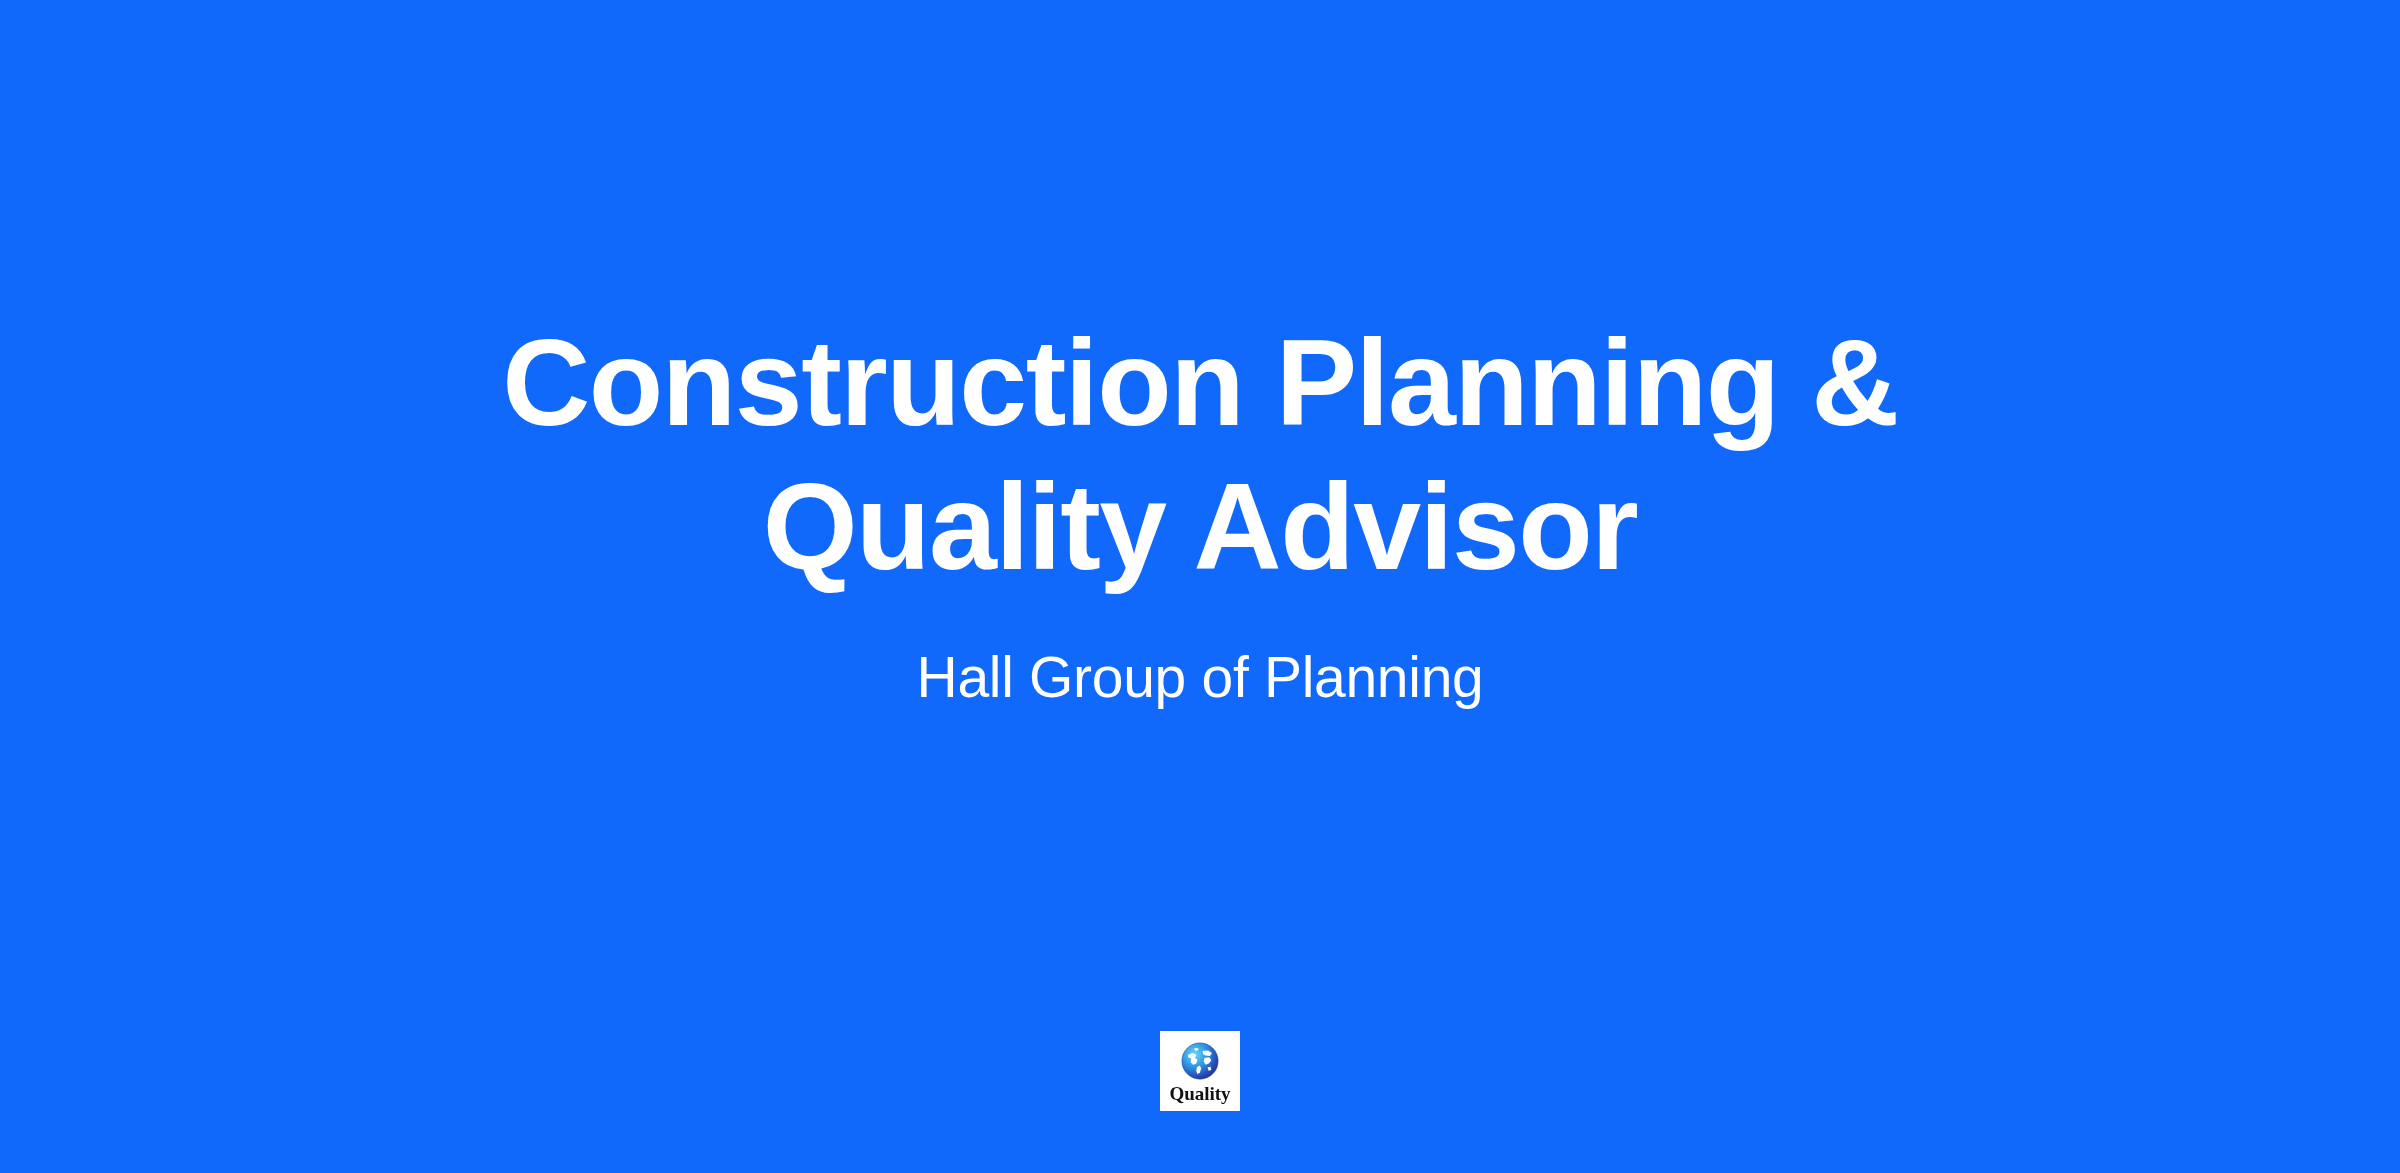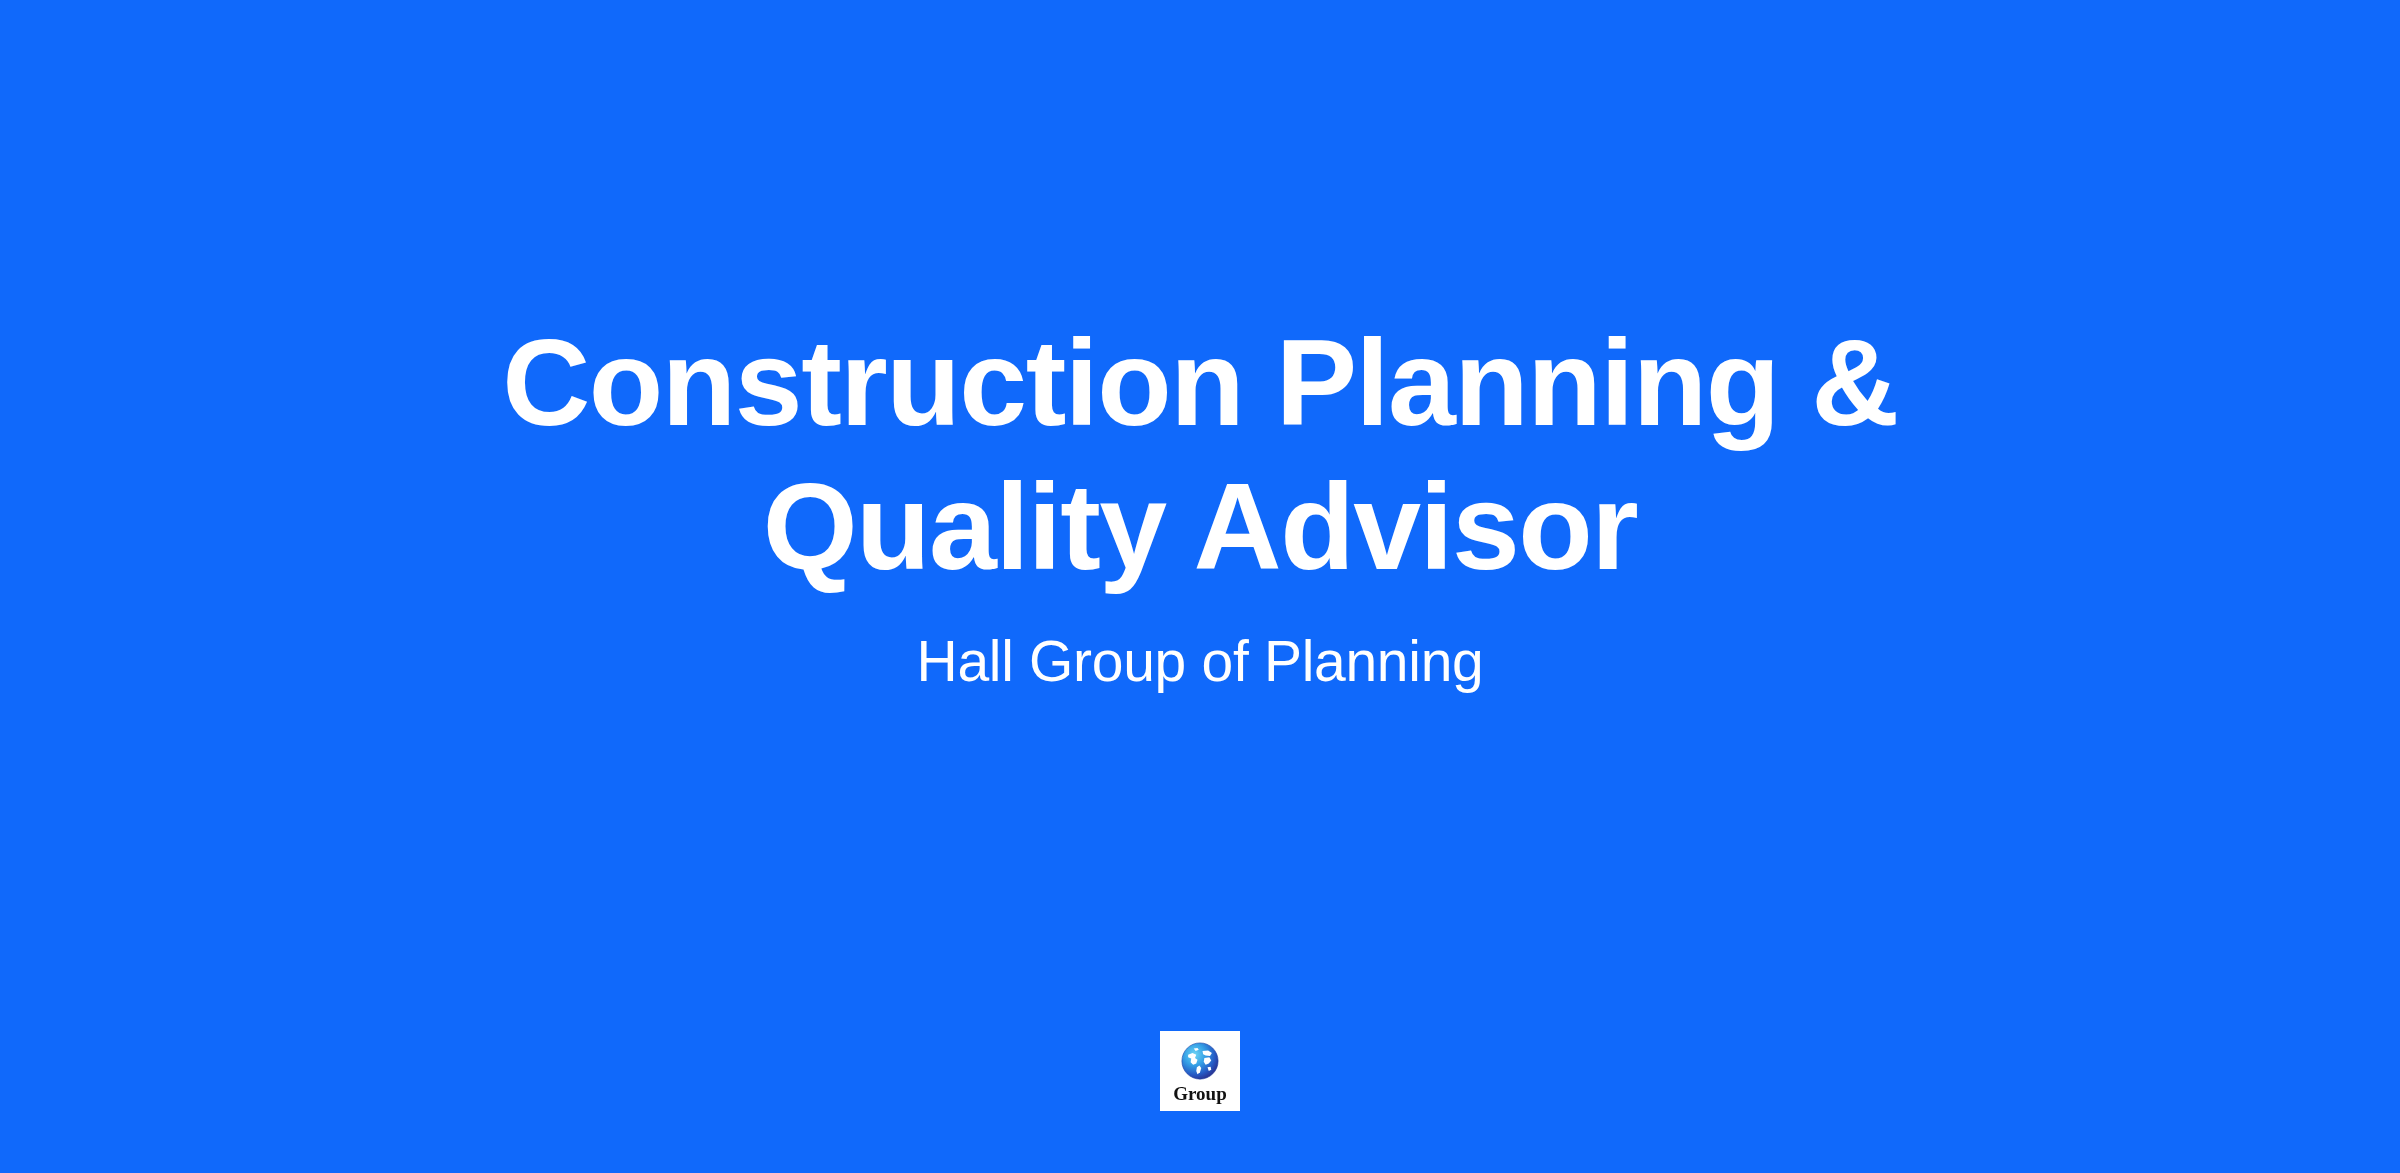--- a/index.html
+++ b/index.html
@@ -33,21 +33,21 @@
     height: 1010px;
     display: flex;
     flex-direction: column;
     align-items: center;
     justify-content: center;
     padding: 0 180px;
     box-sizing: border-box;
   }
 
   .slide-title {
-    margin: 0;
+    margin: 16px;
     color: #ffffff;
     font-family: "Liberation Sans", sans-serif;
     font-size: 122px;
     font-weight: 700;
     line-height: 1.18;
     letter-spacing: -1.5px;
     text-align: center;
     max-width: 1420px;
   }
 
@@ -121,16 +121,16 @@
       <g fill="#ffffff">
         <path d="M13 22 L20 19 L26 22 L24 27 L28 30 L26 36 L21 38 L17 34 L18 28 L13 26 Z"></path>
         <path d="M27 42 L31 39 L34 43 L32 50 L28 53 L26 48 Z"></path>
         <path d="M36 16 L45 15 L51 19 L48 24 L41 23 L37 21 Z"></path>
         <path d="M39 27 L47 26 L50 31 L46 36 L41 38 L38 33 Z"></path>
         <path d="M44 42 L49 41 L50 46 L46 48 Z"></path>
         <path d="M22 12 L28 11 L30 14 L25 16 Z"></path>
       </g>
       <circle cx="32" cy="32" r="29" fill="none" stroke="#1d3fa0" stroke-width="1.6" opacity="0.55"></circle>
     </svg>
-    <div class="logo-wordmark">Group</div>
+    <div class="logo-wordmark">Quality</div>
   </div>
 
 </div>
 
 </body></html>

